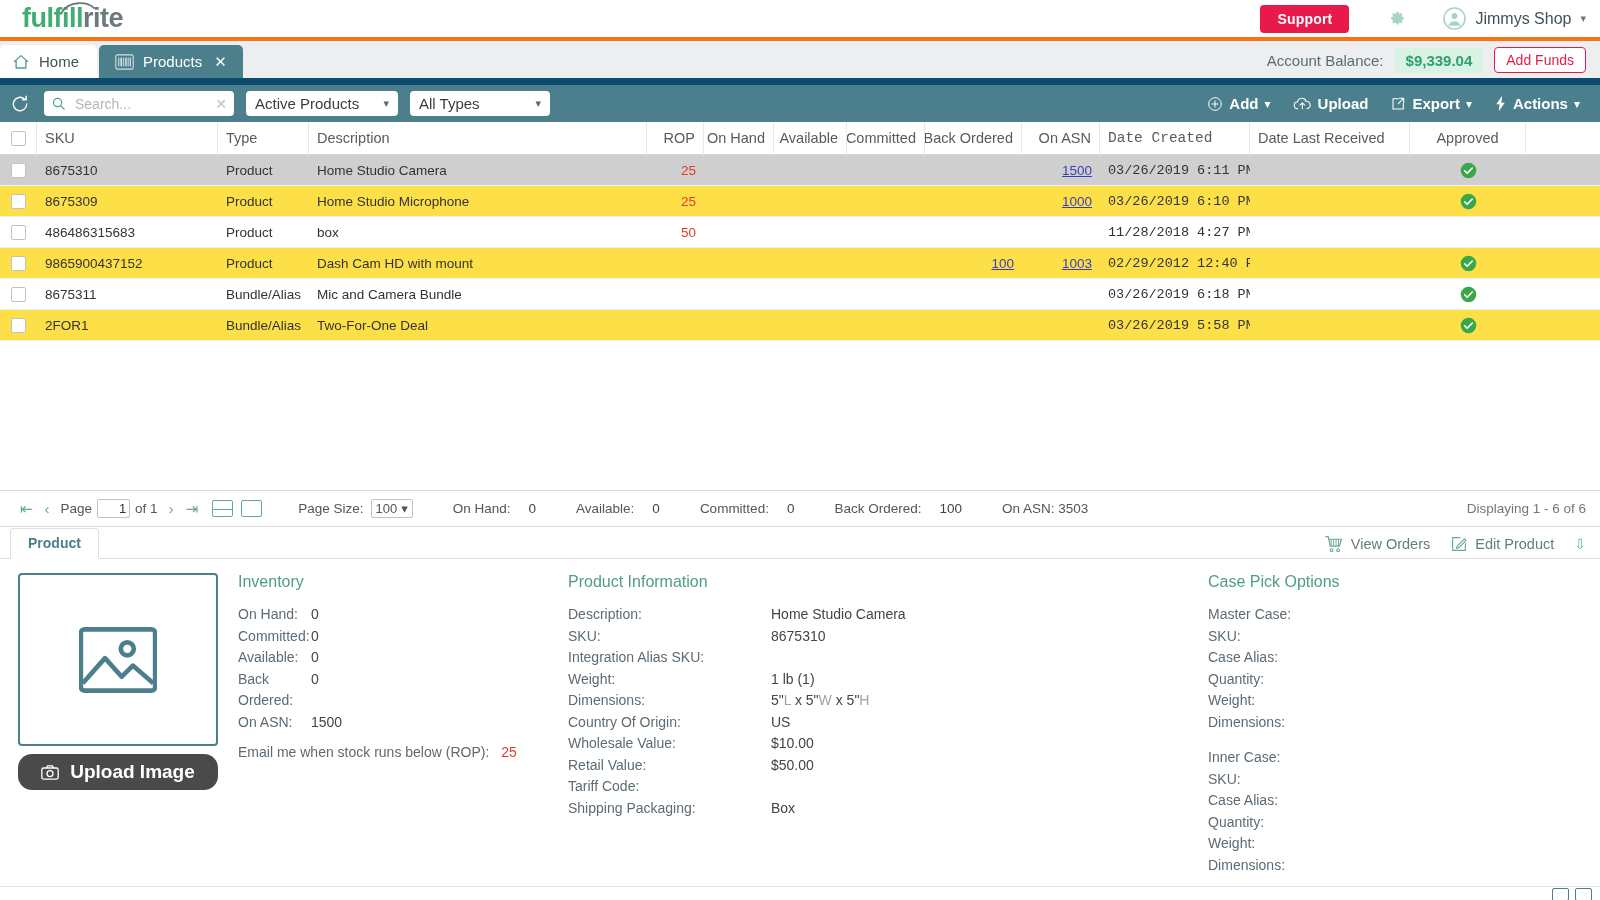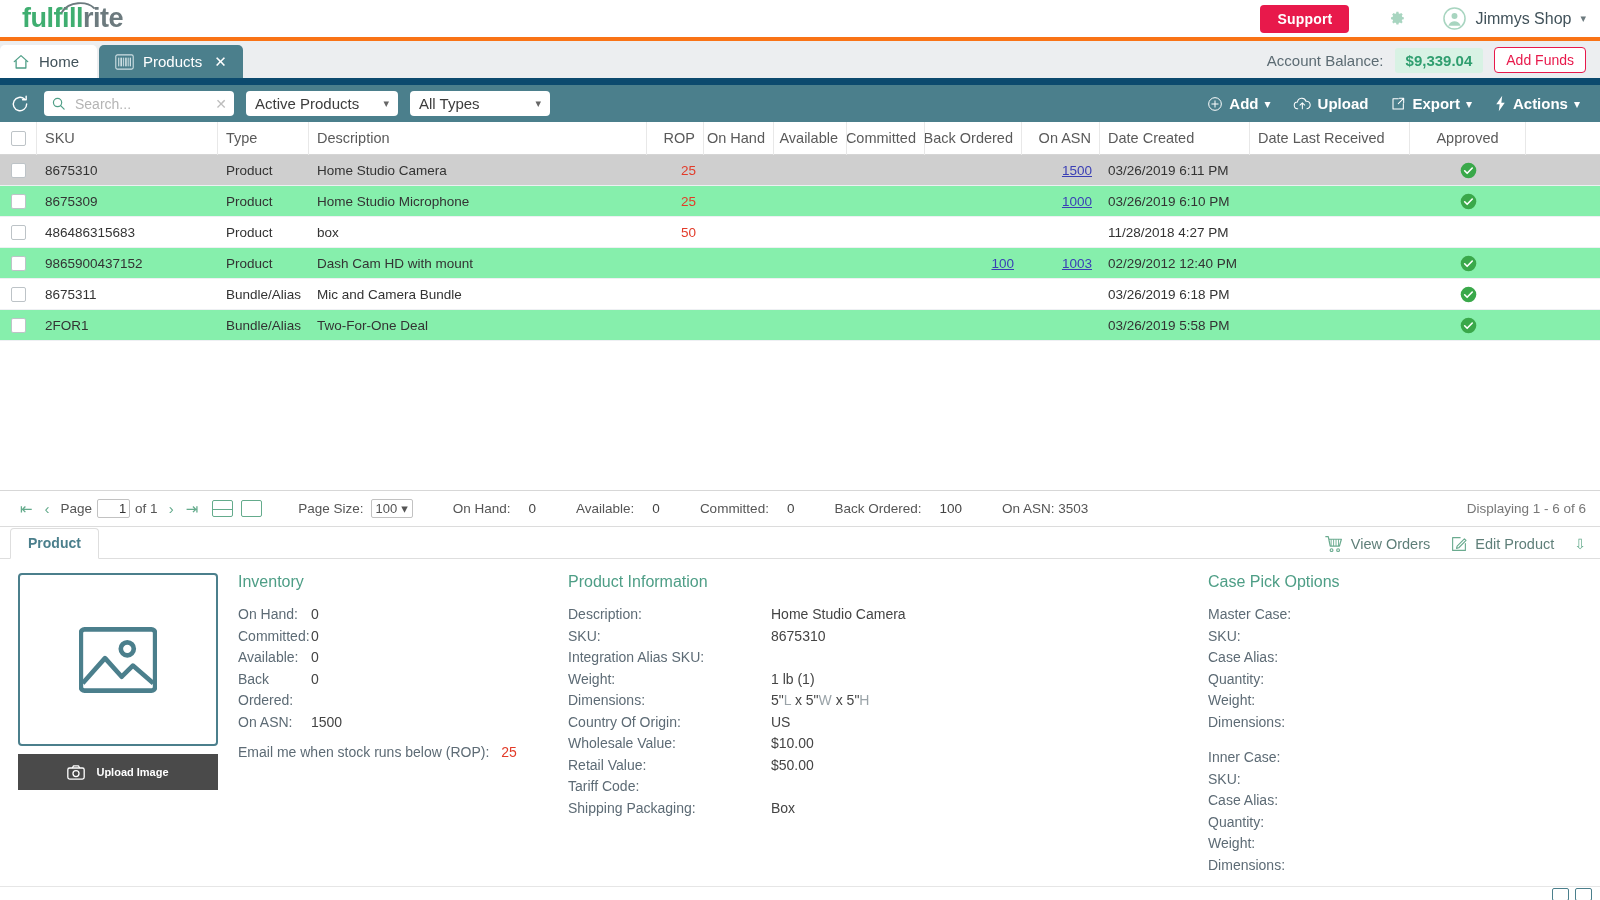--- a/index.html
+++ b/index.html
@@ -79,34 +79,34 @@
   .grid { background:#fff; }
   .grid-head {
     display:flex; height:33px; align-items:center; border-bottom:1px solid #d5d5d5;
     background:#fff; font-size:14.5px; color:#5a5a5a;
   }
   .grid-head .cell { border-right:1px solid #e8e8e8; height:33px; display:flex; align-items:center; }
   .row {
     display:flex; height:31px; align-items:center; font-size:13.5px; color:#333;
     border-bottom:1px solid #eef0f3;
   }
-  .row.alt { background:#86efac; }
+  .row.alt { background:#fde047; }
   .row.sel { background:#cfcfcf; }
   .cell { padding:0 8px; overflow:hidden; white-space:nowrap; }
   .c-chk { width:37px; display:flex; justify-content:center; align-items:center; }
   .c-sku { width:181px; }
   .c-type { width:91px; }
   .c-desc { width:338px; }
   .c-rop { width:57px; text-align:right; }
   .c-onhand { width:70px; text-align:right; }
   .c-avail { width:73px; text-align:right; }
   .c-comm { width:78px; text-align:right; }
   .c-back { width:97px; text-align:right; }
   .c-asn { width:78px; text-align:right; }
-  .c-created { width:150px; }
+  .c-created { width:150px;font-family:Liberation Mono, monospace; }
   .c-lastrec { width:160px; }
   .c-appr { width:116px; display:flex; justify-content:center; }
   .grid-head .c-rop,.grid-head .c-onhand,.grid-head .c-avail,.grid-head .c-comm,
   .grid-head .c-back,.grid-head .c-asn { justify-content:flex-end; }
   .grid-head .c-appr { justify-content:center; }
   .chk { width:15px; height:15px; border:1px solid #bdc3c7; background:#fff; border-radius:2px; cursor:pointer; }
   .rop { color:#e23b29; }
   .lnk { color:#3a3fb5; text-decoration:underline; cursor:pointer; }
   .ok { width:17px; height:17px; }
 
@@ -136,21 +136,21 @@
   .dtab { font-size:14px; color:#4b7f8c; font-weight:bold; padding:6px 17px 7px 17px;
           border:1px solid #dedede; border-bottom:1px solid #fff; border-radius:4px 4px 0 0; background:#fff; margin-bottom:-1px; cursor:pointer;}
   .detail-actions { position:absolute; right:14px; bottom:5px; display:flex; align-items:center; gap:20px; }
   .da { display:flex; align-items:center; gap:7px; color:#5f7f79; font-size:14.5px; cursor:pointer; }
   .collapse { color:#64ab8c; font-size:14px; cursor:pointer; }
 
   .panels { display:flex; padding:14px 0 0 0; }
   .panel-img { width:238px; padding-left:18px; }
   .imgbox { width:200px; height:173px; border:2px solid #4b7f8c; border-radius:4px; display:flex; align-items:center; justify-content:center; }
   .upload-btn { width:200px; height:36px; margin-top:8px; background:#4a4a4a; color:#fff; display:flex;
-                align-items:center; justify-content:center; gap:11px; font-size:11px; font-weight:bold; border-radius:0; cursor:pointer; }
+                align-items:center; justify-content:center; gap:11px; font-size:19px; font-weight:bold; border-radius:14px; cursor:pointer; }
   .panel { padding-right:10px; }
   .p-inv { width:330px; }
   .p-info { width:640px; }
   .p-case { width:340px; }
   .sect-title { font-size:16px; color:#4e9e86; margin:0 0 13px 0; font-weight:normal; }
   .kv { display:flex; font-size:14px; color:#556; line-height:21.5px; }
   .kv .k { color:#5d6b75; }
   .kv .v { color:#444; }
   .inv .k { width:73px; }
   .inv .v { }

